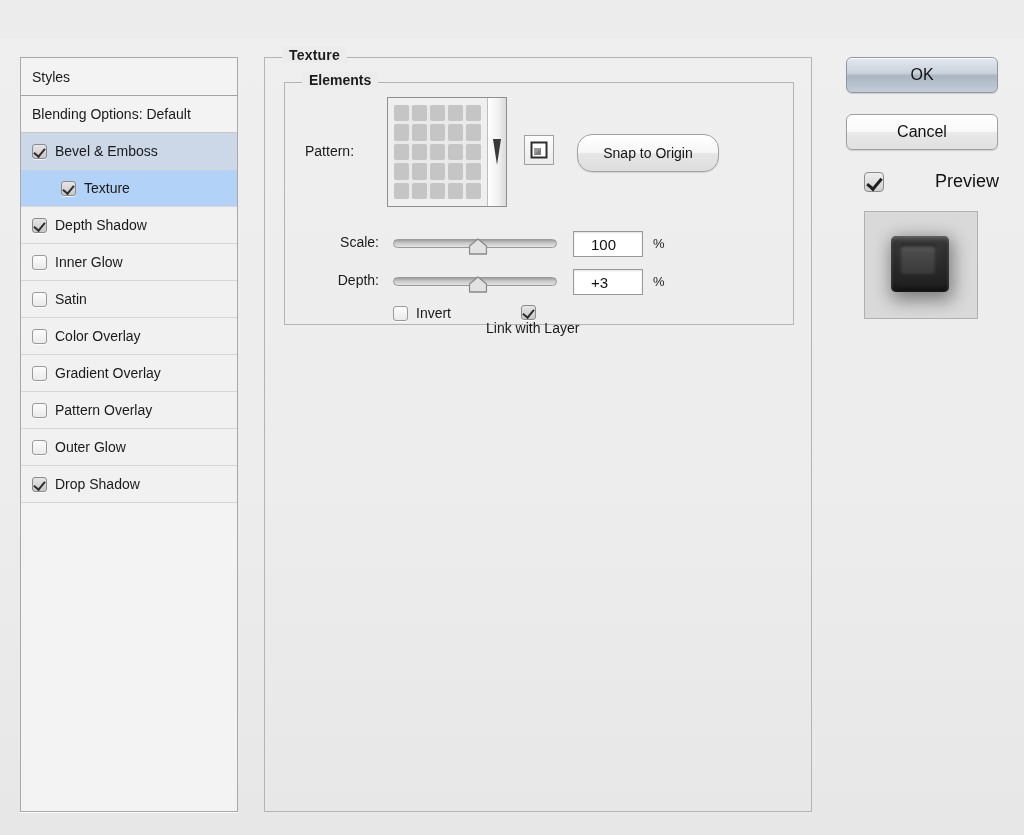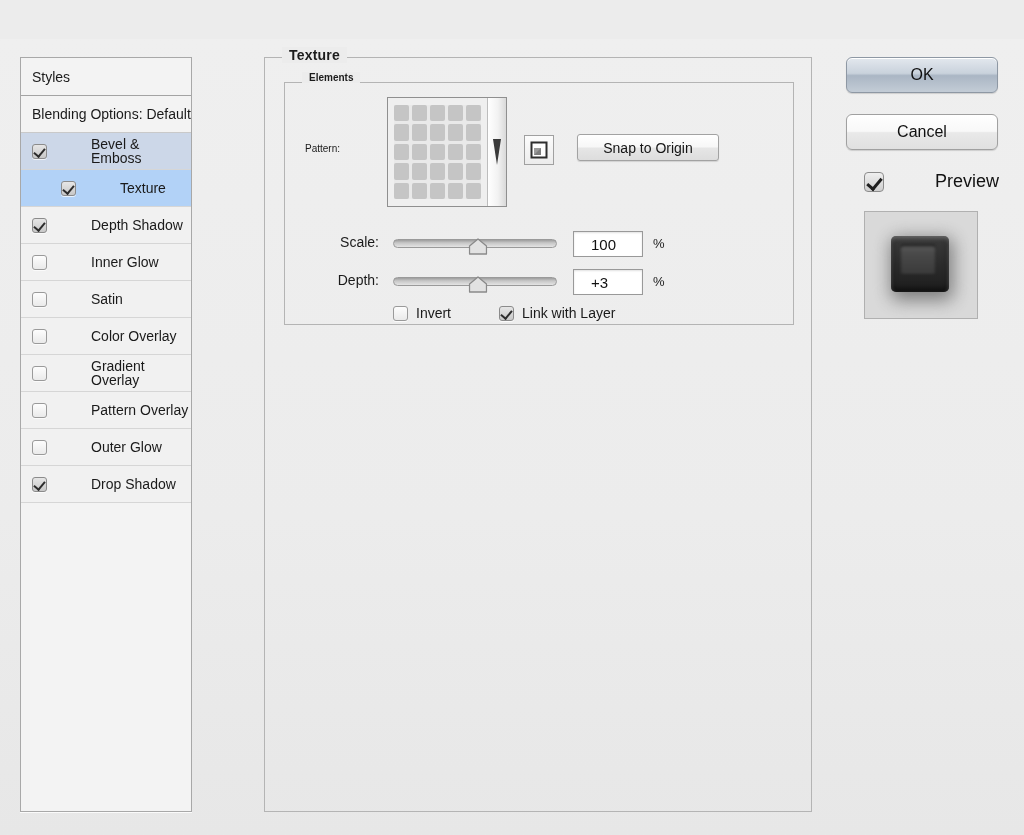--- a/index.html
+++ b/index.html
@@ -48,21 +48,21 @@
     left: 0; top: 39px;
     width: 1024px;
     height: 796px;
     background: linear-gradient(to bottom, #efefef 0%, #ececec 60%, #e7e7e7 100%);
   }
 
   
   .sidebar {
     position: absolute;
     left: 20px; top: 18px;
-    width: 172px;
+    width: 218px;
     height: 755px;
     background: #f3f3f3;
     border: 1px solid #a8a8a8;
     box-shadow: 0 1px 0 rgba(255,255,255,.8);
     box-sizing: border-box;
     overflow: hidden;
   }
   .styles-header {
     height: 38px;
     box-sizing: border-box;
@@ -85,21 +85,20 @@
   }
   .effect-row {
     height: 37px;
     box-sizing: border-box;
     display: flex;
     align-items: center;
     padding-left: 11px;
     border-bottom: 1px solid #d6d6d6;
     background: #f1f1f1;
     font-size: 14px;
-    gap: 36px;
   }
   .effect-row.indent { padding-left: 40px; }
   .effect-row.sel-parent { background: #ccd7e8; }
   .effect-row.sel-sub    { background: #cbd7e7; }
   .effect-row.sel-active { background: #b2d2f7; }
   .effect-row .label { line-height: 1; }
 
   
   .cb {
     width: 15px; height: 15px;
@@ -155,34 +154,34 @@
     height: 243px;
     border: 1px solid #b4b4b4;
     box-sizing: border-box;
   }
   .group-title-sub {
     position: absolute;
     top: -11px;
     left: 17px;
     background: #ececec;
     padding: 0 7px;
-    font-size: 10px;
+    font-size: 14px;
     font-weight: bold;
     color: #1c1c1c;
   }
 
   
   .pattern-row {
     position: absolute;
     left: 0; top: 14px;
     width: 510px; height: 112px;
   }
   .field-label {
     position: absolute;
-    font-size: 10px;
+    font-size: 14px;
     color: #1a1a1a;
   }
   .lbl-pattern { left: 20px; top: 46px; }
 
   .pattern-picker {
     position: absolute;
     left: 102px; top: 0;
     width: 120px; height: 110px;
     border: 1px solid #8f8f8f;
     background: #f6f6f6;
@@ -234,23 +233,23 @@
     background: linear-gradient(to bottom, #fcfcfc, #ececec);
     box-sizing: border-box;
     display: flex;
     align-items: center;
     justify-content: center;
   }
 
   .snap-btn {
     position: absolute;
     left: 292px; top: 37px;
-    width: 142px; height: 27px;
+    width: 142px; height: 38px;
     border: 1px solid #a2a2a2;
-    border-radius: 3px;
+    border-radius: 15px;
     background: linear-gradient(to bottom, #ffffff 0%, #f7f7f7 48%, #e6e6e6 52%, #ddd 100%);
     box-shadow: 0 1px 1px rgba(0,0,0,.12), inset 0 1px 0 #fff;
     display: flex;
     align-items: center;
     justify-content: center;
     font-size: 14px;
     color: #141414;
     box-sizing: border-box;
   }
 
@@ -316,21 +315,21 @@
     left: 0; top: 222px;
     width: 510px; height: 24px;
   }
   .cb-item {
     position: absolute;
     display: flex;
     align-items: center;
     font-size: 14px;
   }
   .cb-invert { left: 108px; top: 0; }
-  .cb-link   { left: 214px; top: 0; }
+  .cb-link   { left: 201px; top: 0; flex-direction: column; }
 
   
   .right-col {
     position: absolute;
     left: 846px; top: 18px;
     width: 158px;
   }
   .btn {
     width: 152px;
     height: 36px;

